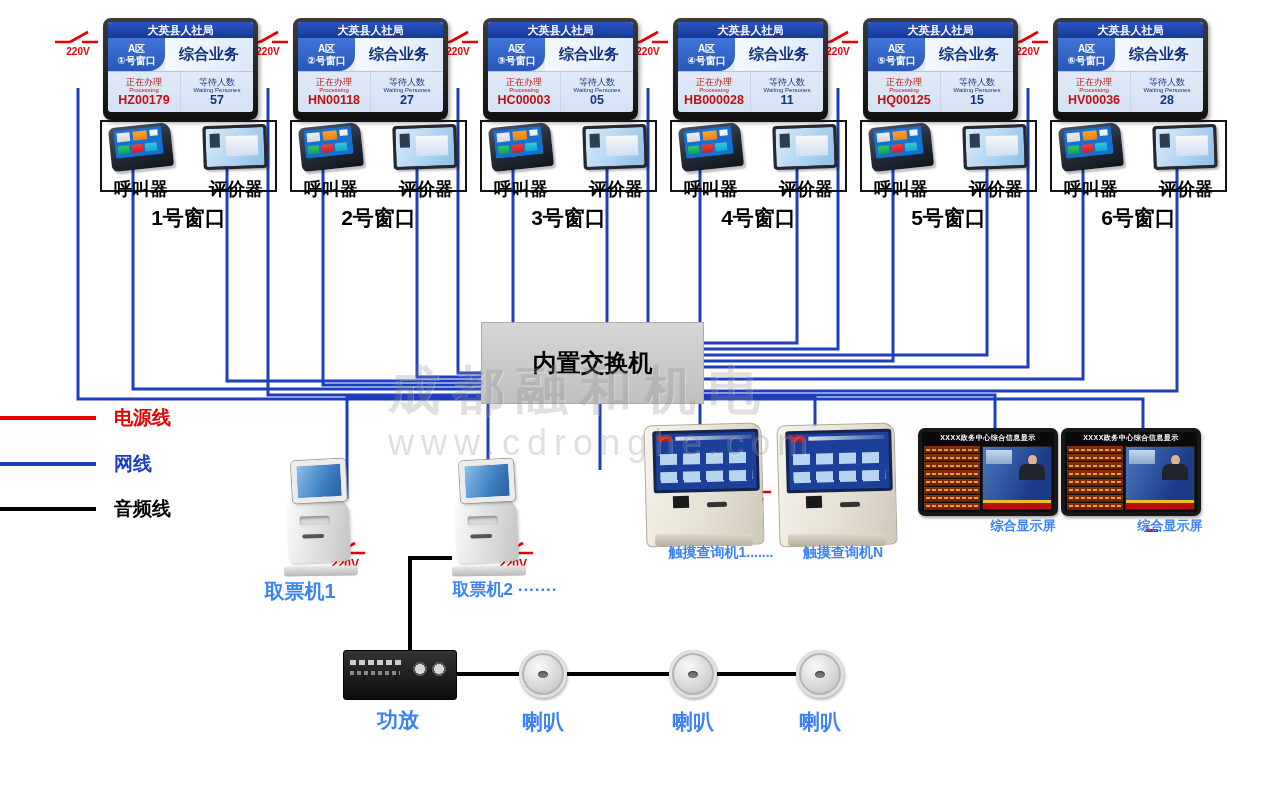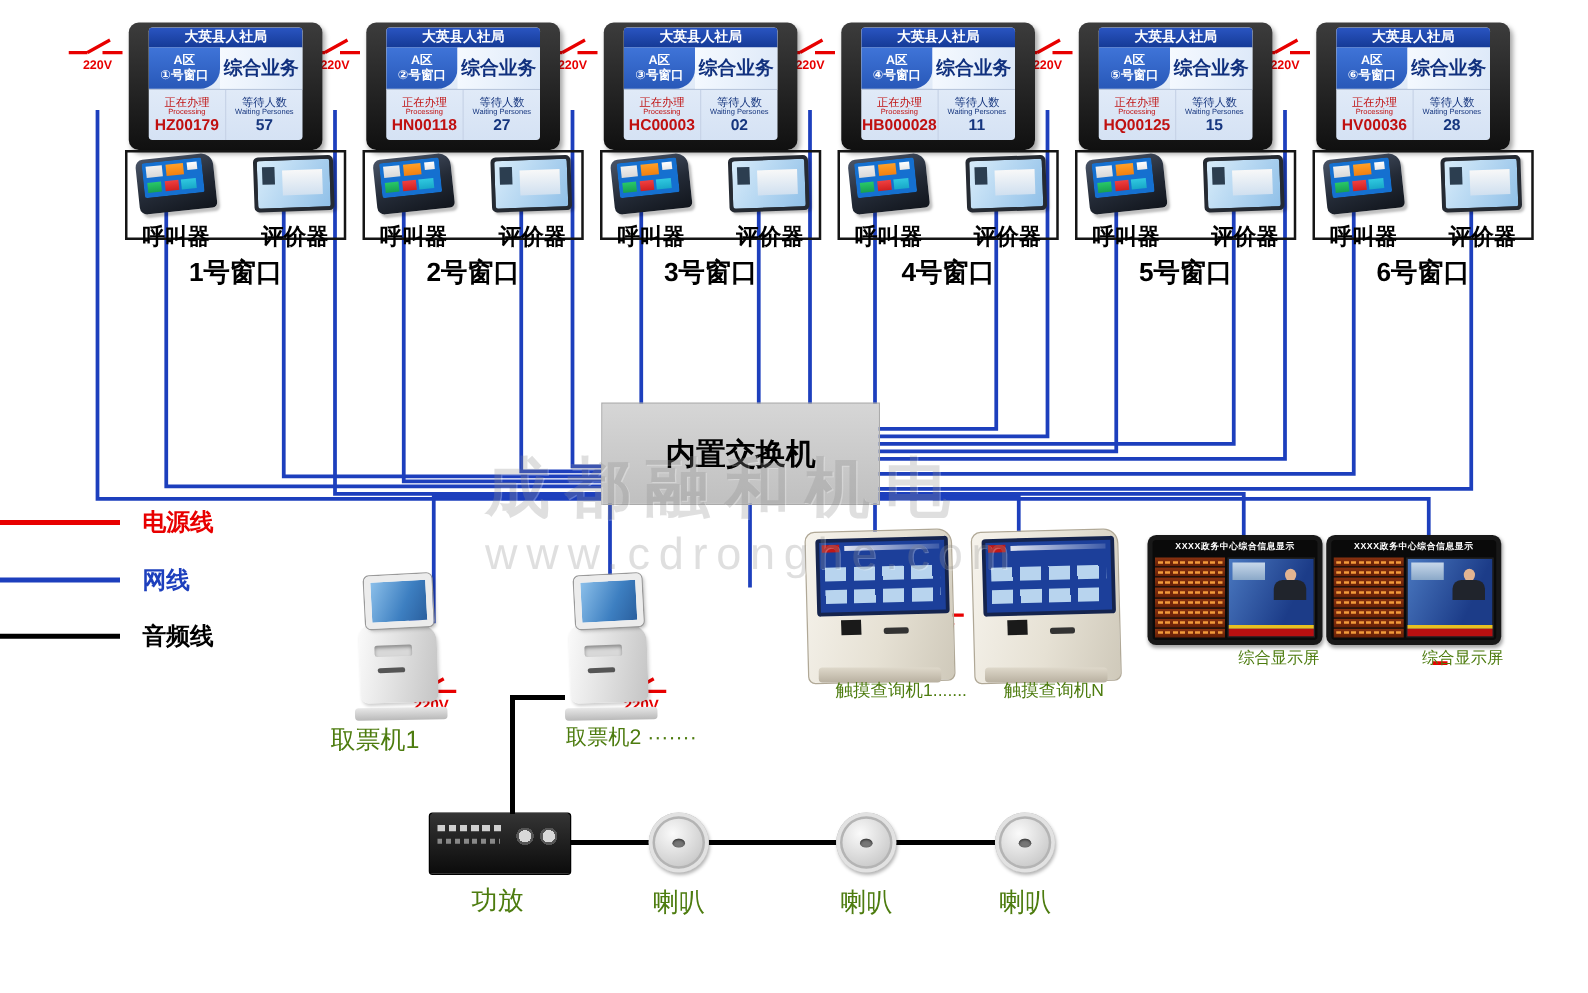--- a/index.html
+++ b/index.html
@@ -7,21 +7,21 @@
          font-family:"Liberation Sans","DejaVu Sans",sans-serif;}
   #wires{position:absolute;left:0;top:0;width:1270px;height:794px;z-index:1;}
   .net{stroke:#1d3fbd;stroke-width:3;fill:none;}
   .aud{stroke:#000;stroke-width:4;fill:none;}
   .pwr{stroke:#e80000;stroke-width:2.6;fill:none;}
   .vlabel{fill:#e80000;font-weight:bold;}
 
   
   .group{position:absolute;top:18px;width:180px;z-index:2;}
   .display{position:absolute;left:3px;top:0;width:155px;height:102px;box-sizing:border-box;
-           background:linear-gradient(#3c3c3c,#101010);border-radius:8px;padding:4px 16px 8px;
+           background:linear-gradient(#3c3c3c,#101010);border-radius:8px;padding:4px 5px 8px;
            box-shadow:2px 3px 4px rgba(0,0,0,.35);}
   .d-screen{width:100%;height:100%;border-radius:3px;overflow:hidden;display:flex;flex-direction:column;
             background:linear-gradient(#eef4fc,#d5e2f4);}
   .d-head{background:linear-gradient(#2a55c2,#153a96);color:#fff;font-size:11px;font-weight:bold;
           text-align:center;line-height:16px;height:16px;}
   .d-mid{display:flex;height:33px;border-bottom:1px solid #b8c6dc;}
   .d-win{width:57px;background:linear-gradient(#3f74d8,#2858b8);color:#fff;text-align:center;
          font-size:10px;font-weight:bold;display:flex;flex-direction:column;justify-content:center;
          line-height:12px;border-radius:0 0 16px 0;}
   .d-svc{flex:1;display:flex;align-items:center;justify-content:center;font-size:15px;font-weight:bold;
@@ -123,21 +123,21 @@
   .amp::after{content:"";position:absolute;right:8px;top:10px;width:36px;height:16px;
        background:radial-gradient(circle at 8px 8px,#d8d8d8 0 5px,#555 5px 7px,rgba(0,0,0,0) 7px),
                   radial-gradient(circle at 27px 8px,#d8d8d8 0 5px,#555 5px 7px,rgba(0,0,0,0) 7px);}
   .speaker{position:absolute;width:48px;height:48px;border-radius:50%;z-index:2;
        background:radial-gradient(circle at 40% 35%,#fafafa,#cfcfcf 60%,#a6a6a6);
        box-shadow:inset 0 0 0 3px #e2e2e2,inset 0 0 0 5px #b4b4b4,1px 2px 3px rgba(0,0,0,.3);}
   .speaker::after{content:"";position:absolute;left:50%;top:50%;width:10px;height:7px;margin:-3px 0 0 -5px;
        border-radius:50%;background:#777;box-shadow:inset 0 1px 2px #333;}
 
   
-  .obj-label{position:absolute;text-align:center;font-weight:normal;color:#4d7c0f;z-index:2;}
+  .obj-label{position:absolute;text-align:center;font-weight:bold;color:#3b82f6;z-index:2;}
   .legend{position:absolute;left:0;top:404px;width:240px;z-index:2;}
   .lg-row{position:absolute;left:0;display:flex;align-items:center;height:28px;}
   .lg-line{width:96px;height:4px;display:inline-block;}
   .lg-text{margin-left:18px;font-size:19px;font-weight:bold;}
   .watermark{position:absolute;left:388px;top:356px;z-index:4;pointer-events:none;color:#8f8f8f;
              opacity:.28;text-shadow:1px 1px 0 #fff;white-space:nowrap;}
   .wm1{font-size:52px;font-weight:bold;letter-spacing:12px;}
   .wm2{font-size:36px;letter-spacing:7px;margin-top:-4px;}
 </style>
 </head>
@@ -409,21 +409,21 @@
         </div>
         <div class="d-bot">
           <div class="d-col c-red">
             <div class="t1">正在办理</div>
             <div class="t2">Processing</div>
             <div class="t3">HC00003</div>
           </div>
           <div class="d-col c-blue">
             <div class="t1">等待人数</div>
             <div class="t2">Waiting Persones</div>
-            <div class="t3">02</div>
+            <div class="t3">05</div>
           </div>
         </div>
       </div>
     </div>
     <div class="winbox">
       <div class="devrow">
         <div class="caller-art">
           <div class="caller-screen"></div>
         </div>
         <div class="evalr-art">

